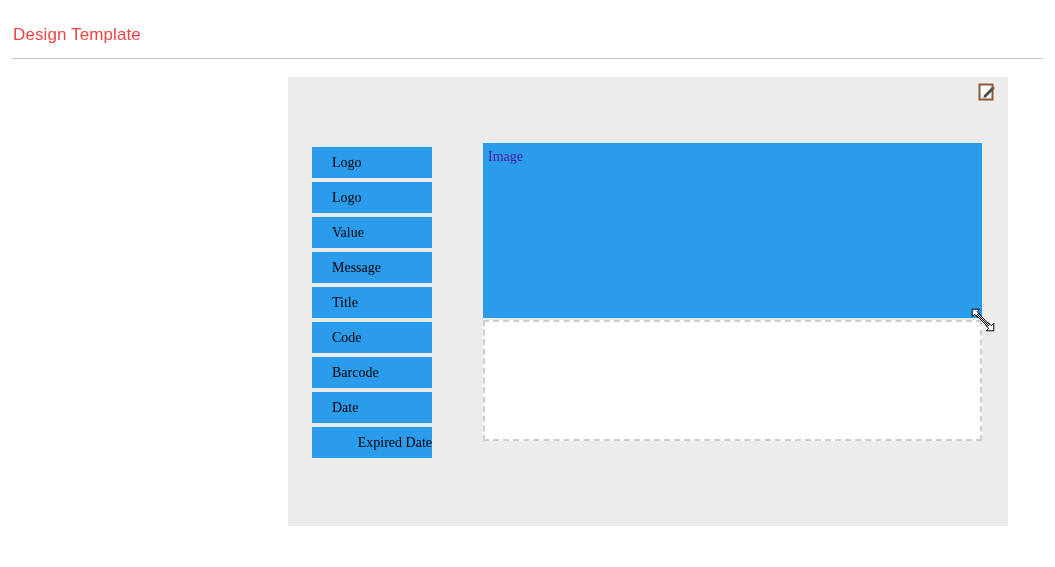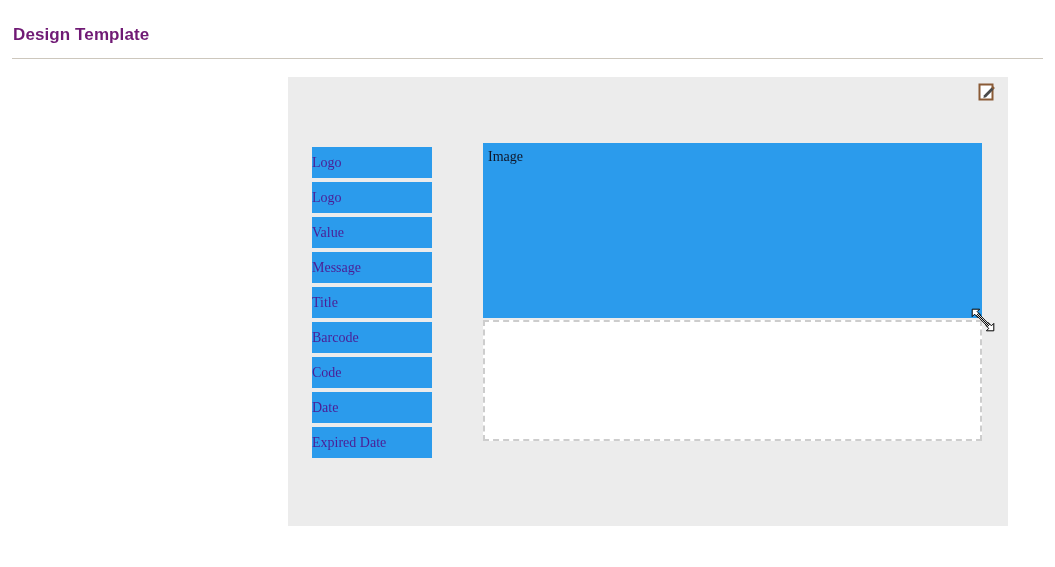--- a/index.html
+++ b/index.html
@@ -23,22 +23,22 @@
     top: 0;
     width: 1055px;
     height: 59px;
   }
   #page-title {
     position: absolute;
     left: 13px;
     top: 25px;
     font-family: "Liberation Sans", sans-serif;
     font-size: 17px;
-    font-weight: bold;
-    color: #701a75;
+    font-weight: normal;
+    color: #ef4444;
     letter-spacing: 0.1px;
     white-space: nowrap;
   }
   #header-divider {
     position: absolute;
     left: 12px;
     top: 58px;
     width: 1031px;
     height: 1px;
     background: #cdc7bd;
@@ -71,49 +71,49 @@
     position: absolute;
     left: 24px;
     top: 70px;
     width: 120px;
   }
   .field-chip {
     width: 120px;
     height: 31px;
     margin-bottom: 4px;
     background: #2b9bec;
-    color: #4c1d95;
+    color: #000000;
     font-family: "Liberation Serif", "DejaVu Serif", serif;
     font-size: 14px;
     line-height: 31px;
-    padding-left: 0;
+    padding-left: 20px;
     box-sizing: border-box;
     white-space: nowrap;
     overflow: hidden;
     cursor: move;
     user-select: none;
   }
-  .field-chip:last-child { margin-bottom: 0; }
+  .field-chip:last-child { margin-bottom: 0; text-align: right; }
 
   
   #preview-area {
     position: absolute;
     left: 195px;
     top: 66px;
     width: 499px;
     height: 375px;
   }
   #image-block {
     position: absolute;
     left: 0;
     top: 0;
     width: 499px;
     height: 175px;
     background: #2b9bec;
-    color: #0f172a;
+    color: #4c1d95;
     font-family: "Liberation Serif", "DejaVu Serif", serif;
     font-size: 14px;
     box-sizing: border-box;
     padding: 6px 0 0 5px;
     cursor: move;
     user-select: none;
   }
   #drop-zone {
     position: absolute;
     left: 0;
@@ -156,22 +156,22 @@
       </svg>
     </span>
   </div>
 
   <div id="field-list">
     <div class="field-chip">Logo</div>
     <div class="field-chip">Logo</div>
     <div class="field-chip">Value</div>
     <div class="field-chip">Message</div>
     <div class="field-chip">Title</div>
+    <div class="field-chip">Code</div>
     <div class="field-chip">Barcode</div>
-    <div class="field-chip">Code</div>
     <div class="field-chip">Date</div>
     <div class="field-chip">Expired Date</div>
   </div>
 
   <div id="preview-area">
     <div id="image-block">Image</div>
     <div id="drop-zone"></div>
   </div>
 
 </div>

